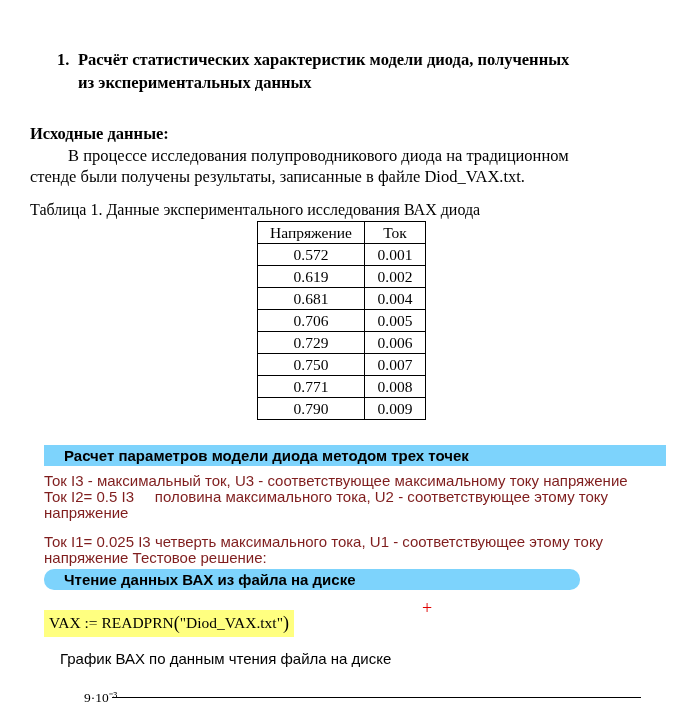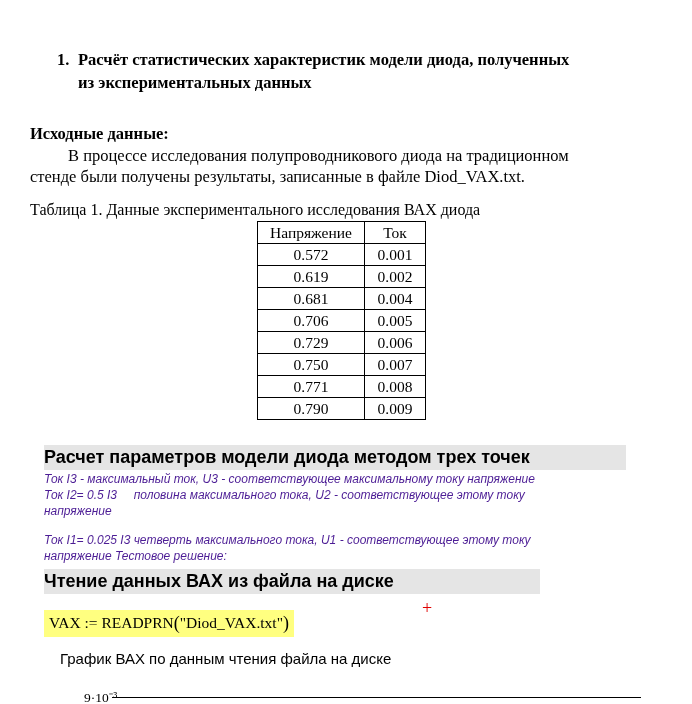--- a/index.html
+++ b/index.html
@@ -19,27 +19,27 @@
   .vax-table { border-collapse:collapse; font-size:15.5px; background:#fff; }
   .vax-table th, .vax-table td {
     border:1px solid #000; text-align:center; padding:0 6px;
     height:21px; font-weight:normal; min-width:48px;
   }
   .vax-table th.col-u, .vax-table td.col-u { width:94px; }
   .vax-table th.col-i, .vax-table td.col-i { width:40px; }
 
   
   .mc-title {
-    position:absolute; background:#e5e5e5;
+    position:absolute; background:#7dd3fc;
     font-family:"Liberation Sans", sans-serif; font-weight:bold;
-    font-size:18px; padding:2px 0; white-space:nowrap;
+    font-size:15px; padding:2px 20px; white-space:nowrap;
   }
   .mc-note {
     position:absolute; font-family:"Liberation Sans", sans-serif;
-    font-style:italic; font-size:12px; color:#4c1d95; white-space:pre;
+    font-size:15px; color:#7f1d1d; white-space:pre;
   }
   .mc-expr {
     position:absolute; left:44px; top:610px; background:#ffff80;
     font-family:"Liberation Serif", serif; font-size:15.5px;
     padding:3px 5px; white-space:nowrap;
   }
   .mc-expr .paren { font-size:18px; vertical-align:-1px; }
   .mc-cursor {
     position:absolute; left:422px; top:598px; color:#e00000;
     font-family:"Liberation Serif", serif; font-size:18px; font-weight:normal;
@@ -119,21 +119,21 @@
   </table>
 
   <div class="mc-title" style="left:44px; top:445px; width:582px;">Расчет параметров модели диода методом трех точек</div>
 
   <div class="mc-note" style="left:44px; top:472px;">Ток I3 - максимальный ток, U3 - соответствующее максимальному току напряжение</div>
   <div class="mc-note" style="left:44px; top:488px;">Ток I2= 0.5 I3     половина максимального тока, U2 - соответствующее этому току</div>
   <div class="mc-note" style="left:44px; top:504px;">напряжение</div>
   <div class="mc-note" style="left:44px; top:533px;">Ток I1= 0.025 I3 четверть максимального тока, U1 - соответствующее этому току</div>
   <div class="mc-note" style="left:44px; top:549px;">напряжение Тестовое решение:</div>
 
-  <div class="mc-title" style="left:44px; top:569px; width:496px;">Чтение данных ВАХ из файла на диске</div>
+  <div class="mc-title" style="left:44px; top:569px; width:496px;border-radius:10px;">Чтение данных ВАХ из файла на диске</div>
 
   <div class="mc-expr">
     <span>VAX</span>
     <span>:=</span>
     <span> </span><span>READPRN</span><span class="paren">(</span><span>"Diod_VAX.txt"</span><span class="paren">)</span>
   </div>
 
   <div class="mc-cursor">+</div>
 
   <div class="mc-h-sans" style="left:60px; top:650px;">График ВАХ по данным чтения файла на диске</div>

